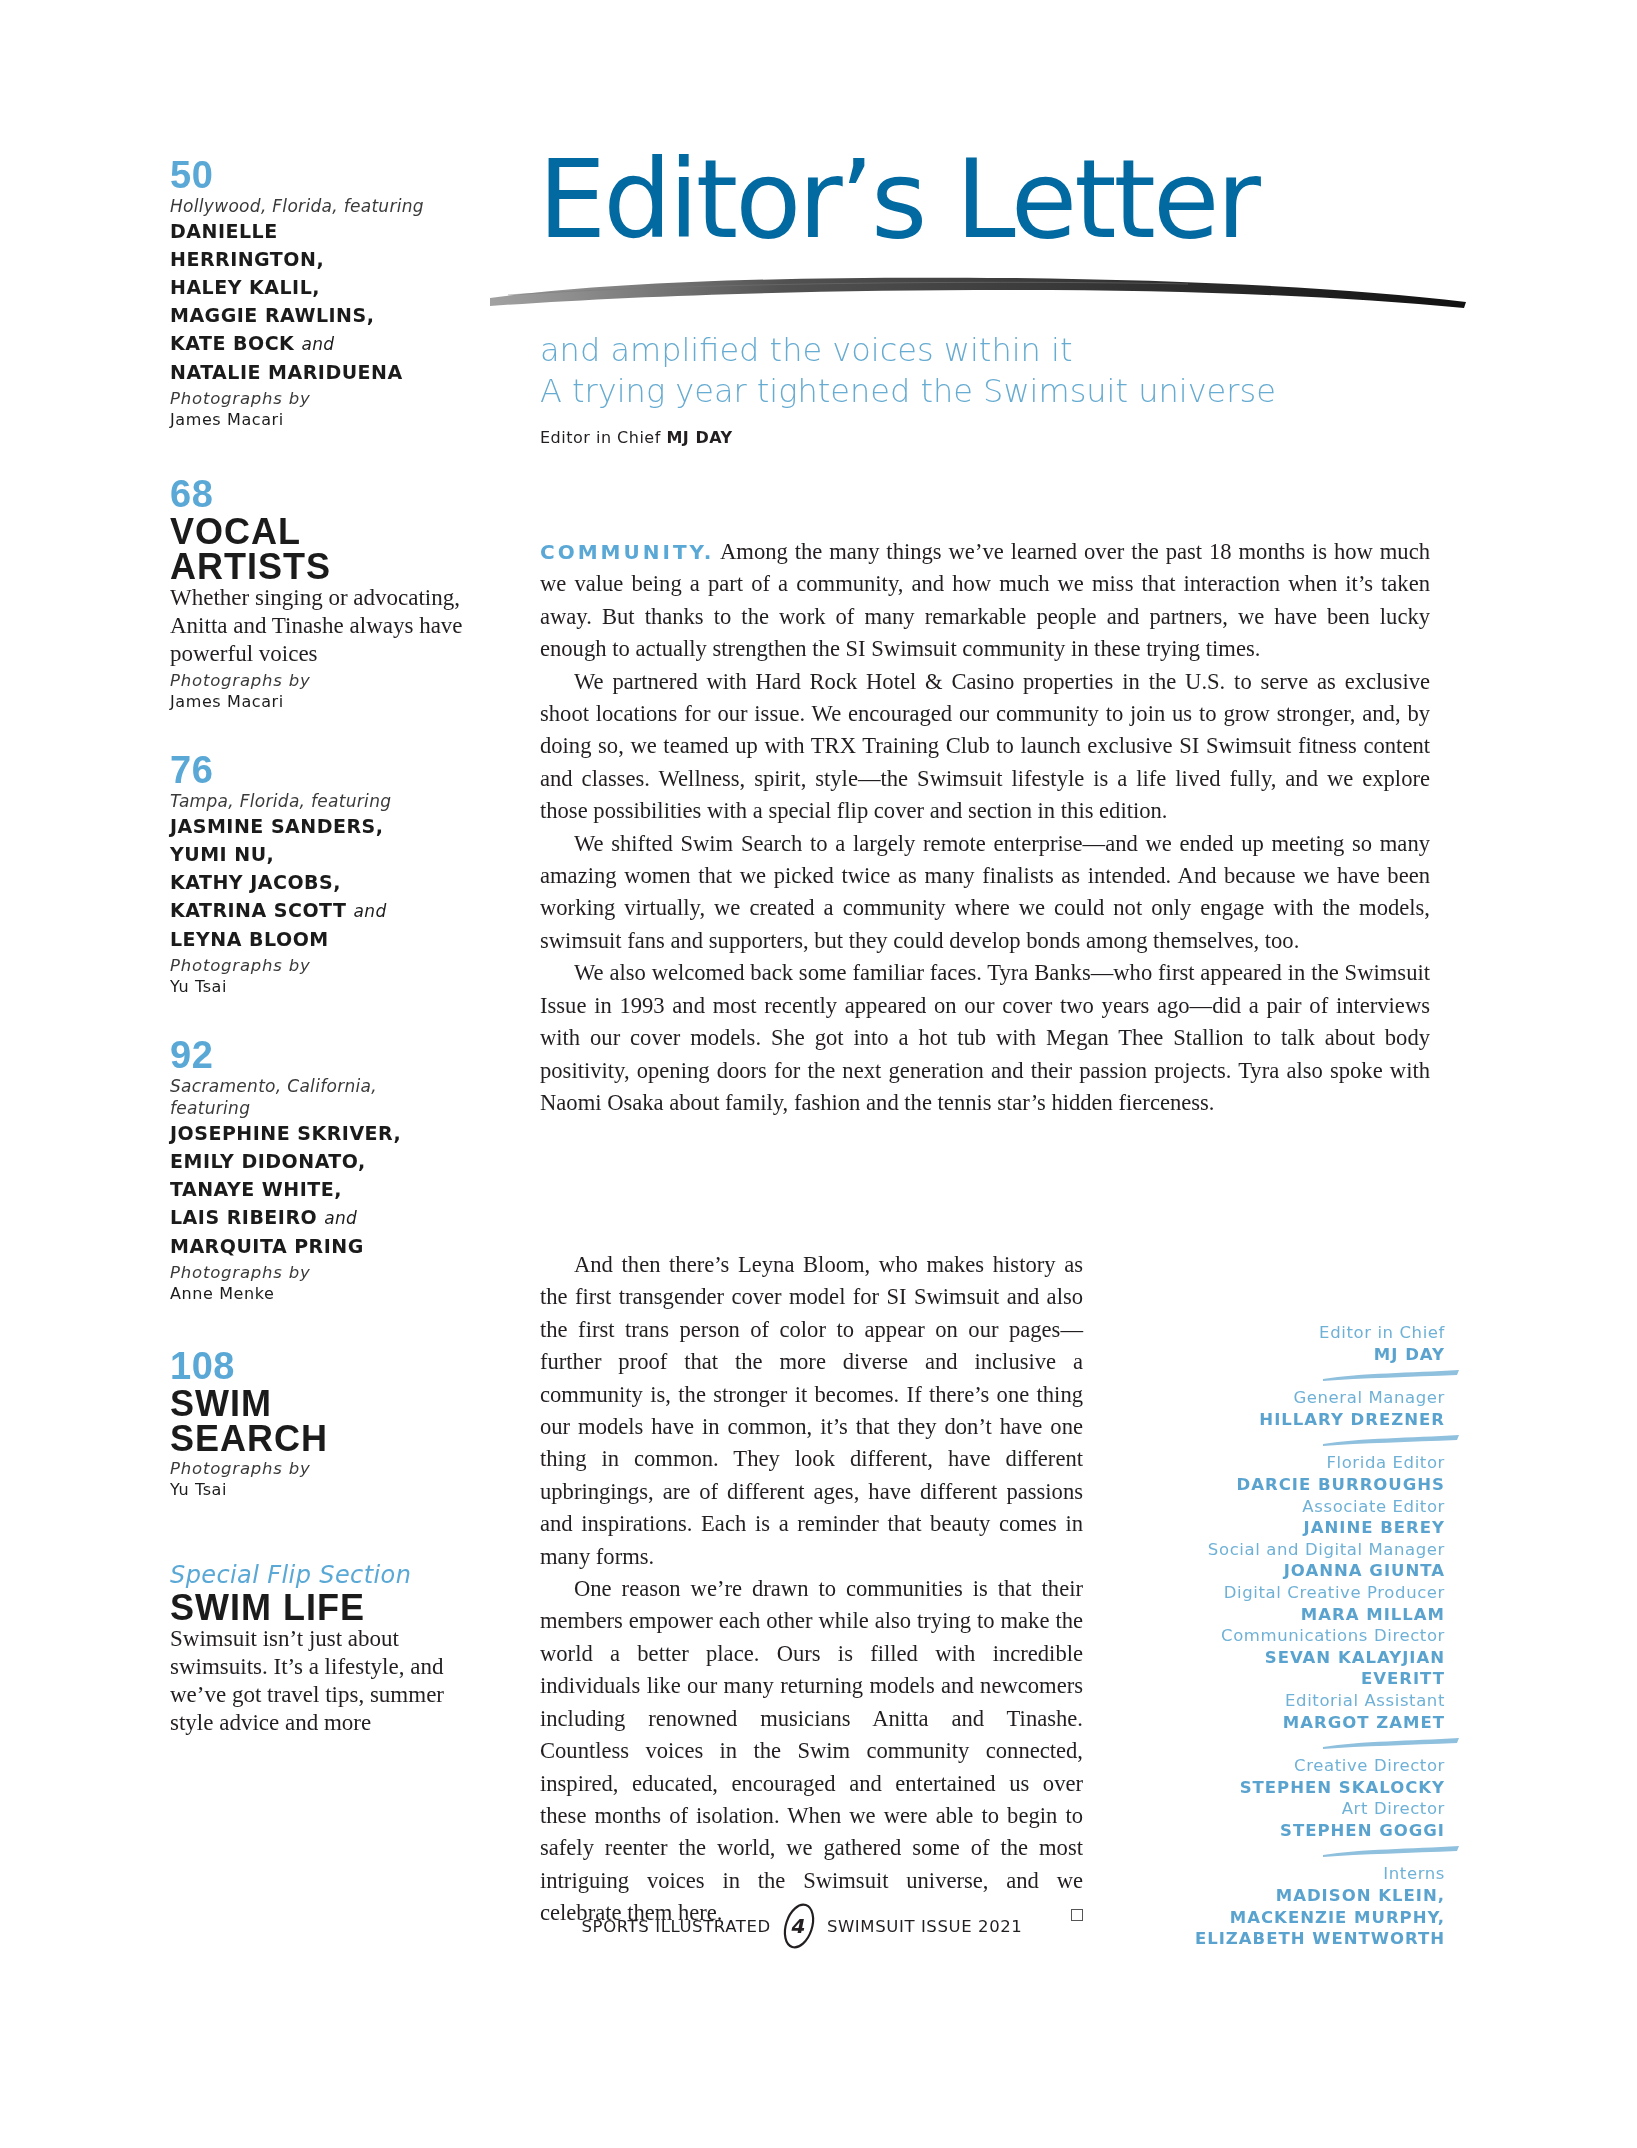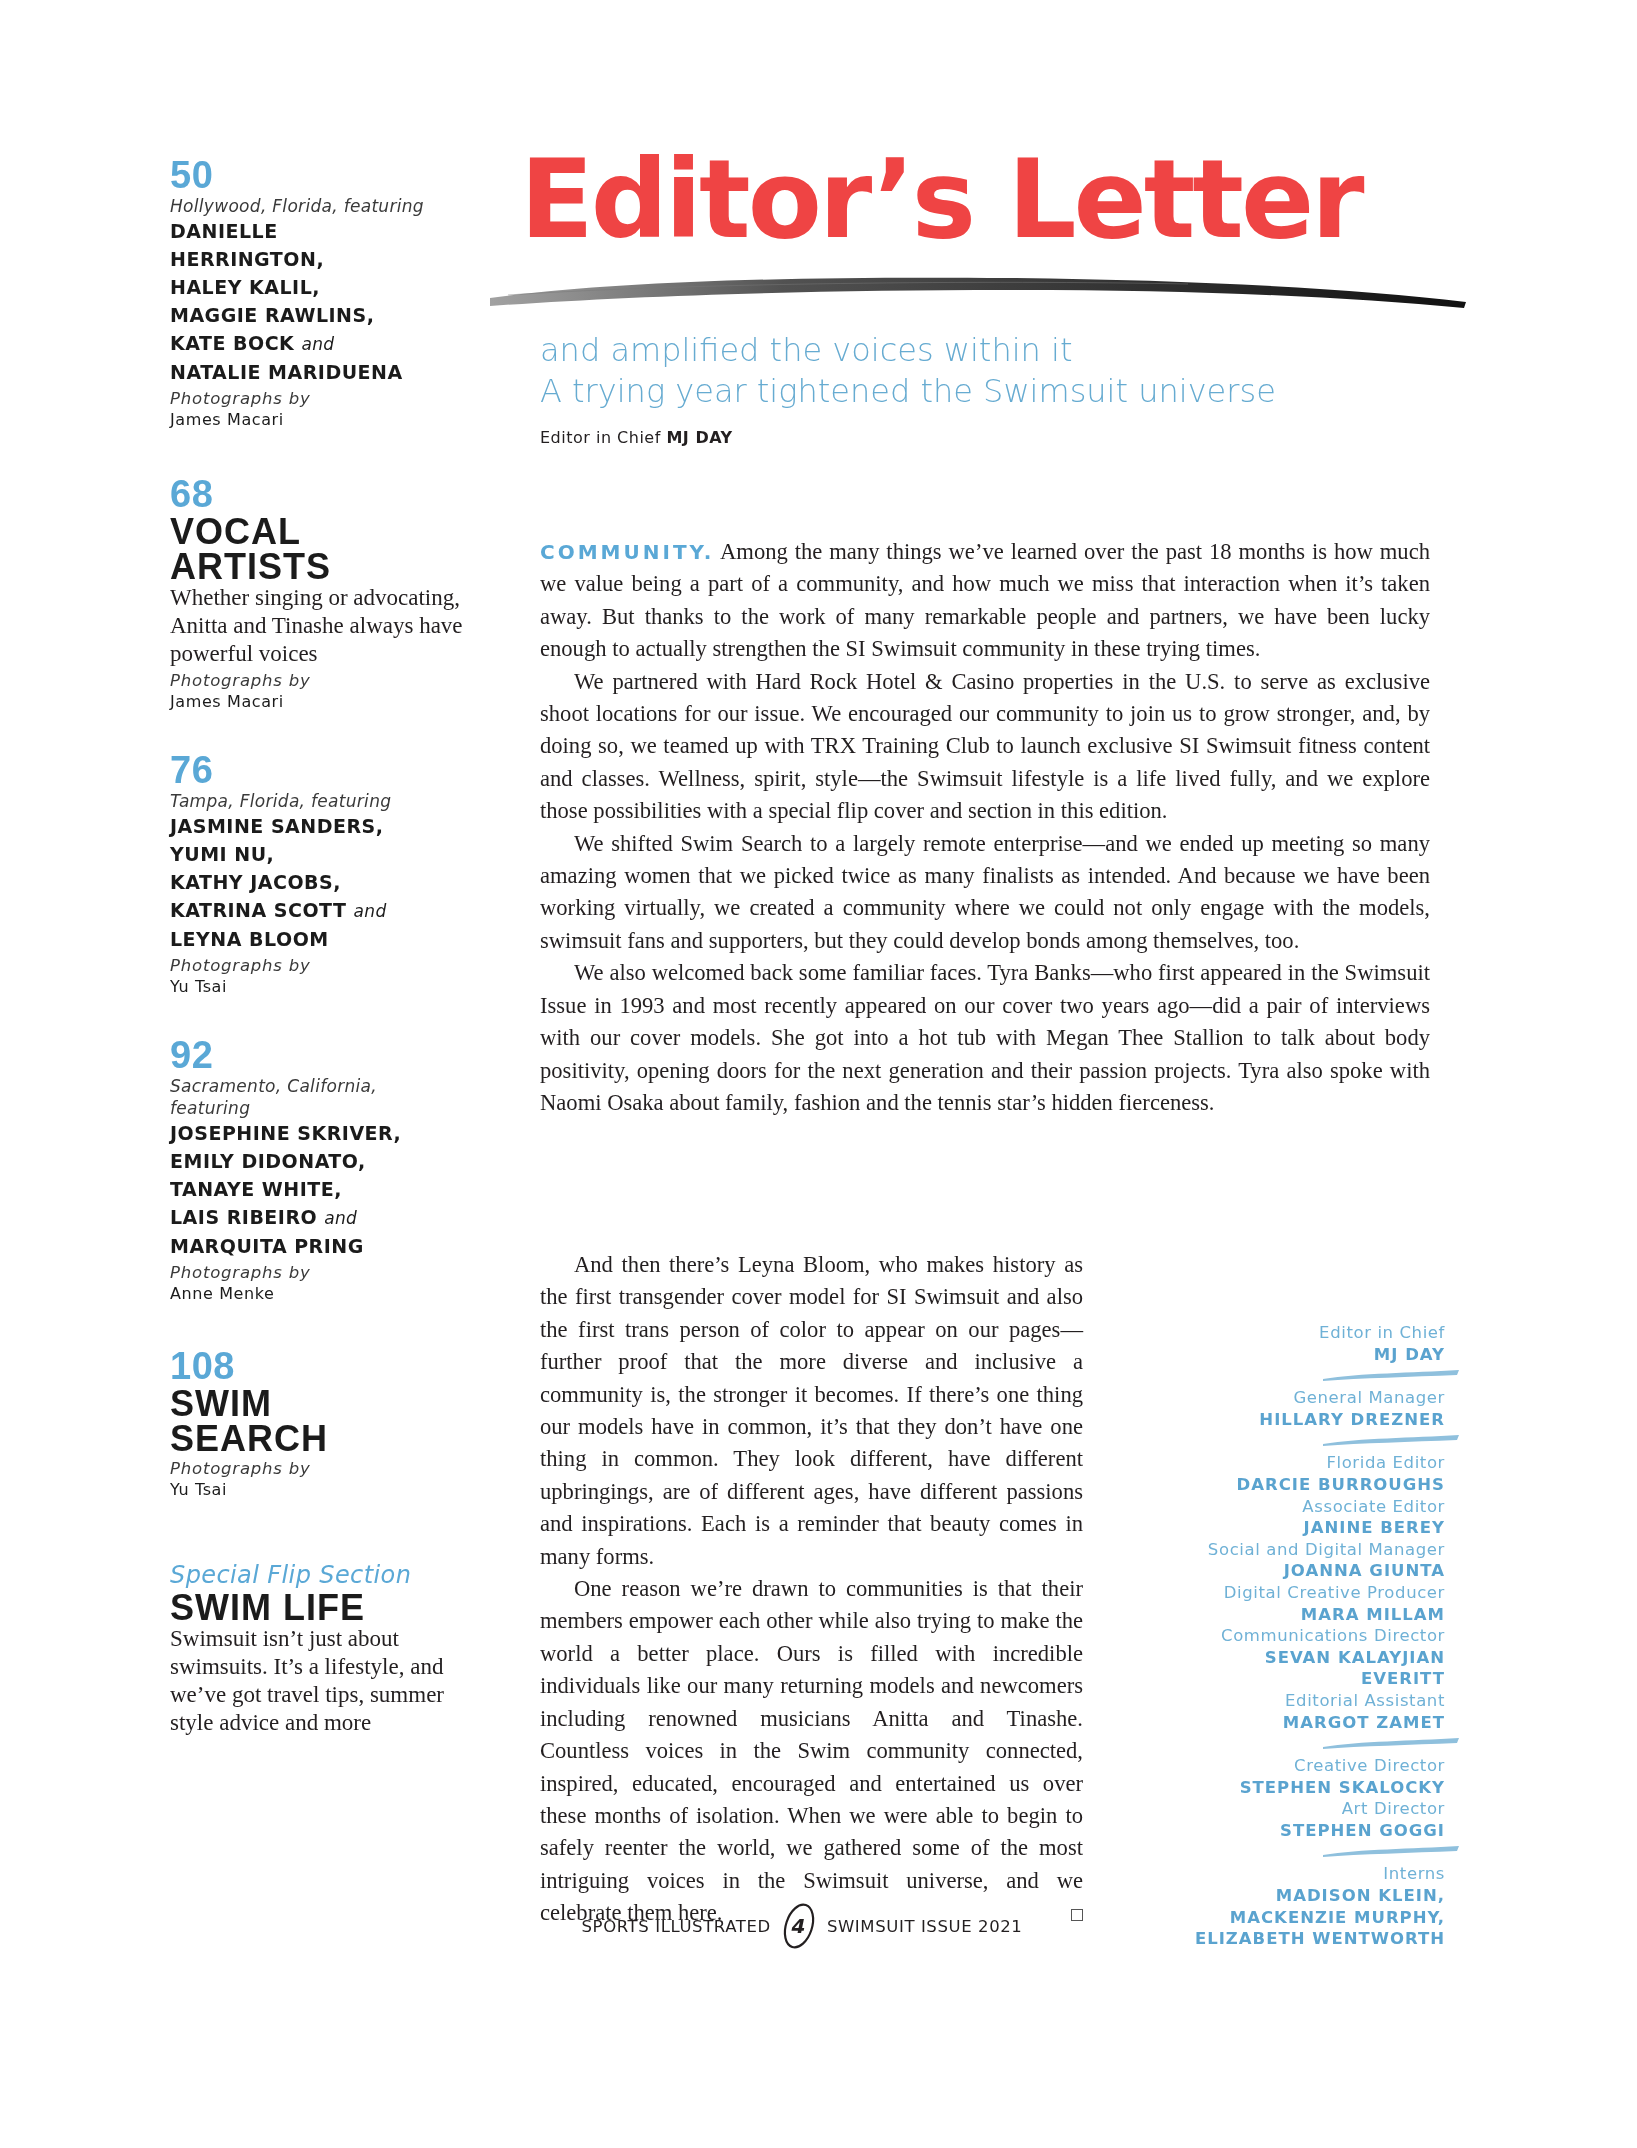--- a/index.html
+++ b/index.html
@@ -12,21 +12,21 @@
   .toc-place { font-family: "DejaVu Sans", sans-serif; font-style: italic; font-size: 17px; line-height: 22px; color: #3a3a3a; letter-spacing: 0.3px; }
   .toc-names { font-family: "DejaVu Sans", sans-serif; font-weight: 700; font-size: 19px; line-height: 28px; color: #1b1b1b; letter-spacing: 0.5px; }
   .toc-names .and { font-weight: 400; font-style: italic; font-size: 17px; letter-spacing: 0.3px; }
   .toc-title { font-family: "Liberation Sans", sans-serif; font-weight: 700; font-size: 36px; line-height: 35px; color: #1b1b1b; letter-spacing: 1px; }
   .toc-desc { font-family: "Liberation Serif", serif; font-size: 23px; line-height: 28px; color: #231f20; }
   .toc-photo-label { font-family: "DejaVu Sans", sans-serif; font-style: italic; font-size: 16.5px; line-height: 22px; color: #3a3a3a; letter-spacing: 0.8px; margin-top: 2px; }
   .toc-photo-name { font-family: "DejaVu Sans", sans-serif; font-size: 16px; line-height: 20px; color: #1b1b1b; letter-spacing: 0.6px; }
   .toc-kicker { font-family: "DejaVu Sans", sans-serif; font-style: italic; font-size: 24px; line-height: 30px; color: #5aa8d6; letter-spacing: 0.4px; }
 
   
-  .headline { position: absolute; left: 520px; top: 140px; font-family: "DejaVu Sans", sans-serif; font-weight: 700; font-size: 108px; line-height: 120px; color: #ef4444; letter-spacing: -3px; white-space: nowrap; }
+  .headline { position: absolute; left: 538px; top: 140px; font-family: "DejaVu Sans", sans-serif; font-weight: 400; font-size: 108px; line-height: 120px; color: #0369a1; letter-spacing: -3px; white-space: nowrap; }
   .brush { position: absolute; left: 488px; top: 268px; width: 980px; height: 50px; }
   .subtitle { position: absolute; left: 540px; top: 330px; width: 900px; font-family: "DejaVu Sans", sans-serif; font-weight: 300; font-size: 32px; line-height: 41px; color: #66abd1; }
   .byline { position: absolute; left: 540px; top: 428px; font-family: "DejaVu Sans", sans-serif; font-size: 16px; line-height: 20px; color: #231f20; letter-spacing: 0.5px; }
   .byline b { font-weight: 700; }
 
   
   .body-text { position: absolute; left: 540px; top: 536px; width: 890px; font-family: "Liberation Serif", serif; font-size: 22.6px; line-height: 32.4px; color: #231f20; text-align: justify; }
   .body-text p { margin: 0; text-indent: 34px; }
   .body-text p.first { text-indent: 0; }
   .lead-in { font-family: "DejaVu Sans", sans-serif; font-weight: 700; font-size: 20px; color: #5aa8d6; letter-spacing: 3px; }

